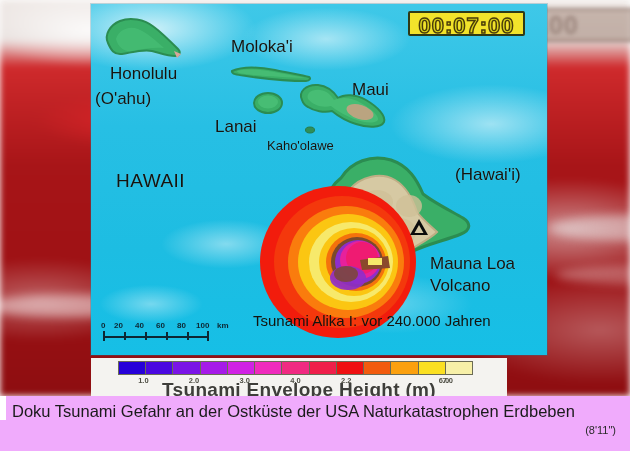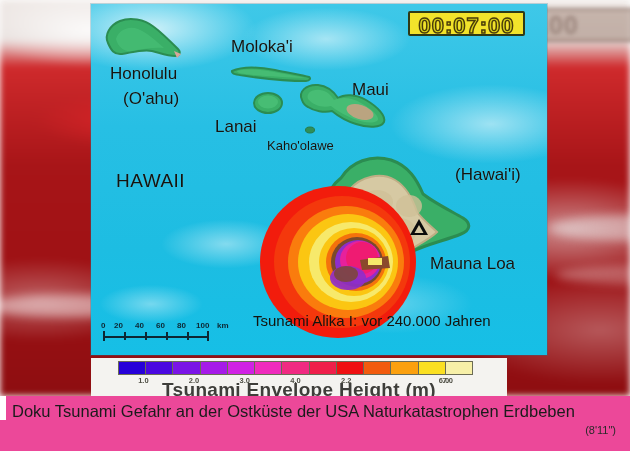--- a/index.html
+++ b/index.html
@@ -52,21 +52,21 @@
   
   .isle{position:absolute;}
   .isle svg{display:block;}
 
   .lbl{
     position:absolute;color:#15140f;white-space:nowrap;
     font-family:"Liberation Sans", sans-serif;
     text-shadow:0 0 1px rgba(255,255,255,.25);
   }
   .lbl-honolulu{left:19px;top:60px;font-size:17px;}
-  .lbl-oahu{left:32px;top:85px;font-size:17px;}
+  .lbl-oahu{left:4px;top:85px;font-size:17px;}
   .lbl-molokai{left:140px;top:33px;font-size:17px;}
   .lbl-maui{left:261px;top:76px;font-size:17px;text-align:center;}
   .lbl-lanai{left:124px;top:113px;font-size:17px;}
   .lbl-kahoolawe{left:176px;top:134px;font-size:13px;}
   .lbl-hawaii{left:25px;top:166px;font-size:19px;letter-spacing:.5px;}
   .lbl-bigisland{left:348px;top:137px;font-size:17px;}
   .lbl-hawaii2{left:364px;top:161px;font-size:17px;}
   .lbl-maunaloa{left:339px;top:250px;font-size:17px;}
   .lbl-volcano{left:339px;top:272px;font-size:17px;}
 
@@ -125,21 +125,21 @@
     font-family:"Liberation Sans", sans-serif;
   }
   .cbar-title{
     position:absolute;left:0;top:21px;width:416px;text-align:center;
     font-size:19px;font-weight:bold;color:#3e3e3a;letter-spacing:.3px;
     font-family:"Liberation Sans", sans-serif;
     text-shadow:0 1px 0 rgba(255,255,255,.8);
   }
 
   
-  .caption-area{position:absolute;left:0;top:396px;width:630px;height:55px;background:#ec4899;}
+  .caption-area{position:absolute;left:0;top:396px;width:630px;height:55px;background:#f0abfc;}
   .caption-title{
     position:absolute;left:12px;top:6px;width:612px;
     font-size:16.5px;color:#1b1b1b;white-space:nowrap;
     font-family:"Liberation Sans", sans-serif;
   }
   .caption-dur{
     position:absolute;right:14px;top:28px;font-size:11px;color:#2a2a2a;
     font-family:"Liberation Sans", sans-serif;
   }
   .edge-left{position:absolute;left:0;top:396px;width:6px;height:24px;background:#ffffff;}
@@ -254,20 +254,21 @@
 
       <div class="lbl lbl-honolulu">Honolulu</div>
       <div class="lbl lbl-oahu">(O'ahu)</div>
       <div class="lbl lbl-molokai">Moloka'i</div>
       <div class="lbl lbl-maui">Maui</div>
       <div class="lbl lbl-lanai">Lanai</div>
       <div class="lbl lbl-kahoolawe">Kaho'olawe</div>
       <div class="lbl lbl-hawaii">HAWAII</div>
       <div class="lbl lbl-hawaii2">(Hawai'i)</div>
       <div class="lbl lbl-maunaloa">Mauna Loa</div>
+      <div class="lbl lbl-volcano">Volcano</div>
 
       <div class="alika alika1">Tsunami Alika I: vor 240.000 Jahren</div>
 
       <div class="scalebar">
         <div class="scale-nums">
           <span style="left:4px;">0</span>
           <span style="left:17px;">20</span>
           <span style="left:38px;">40</span>
           <span style="left:59px;">60</span>
           <span style="left:80px;">80</span>

